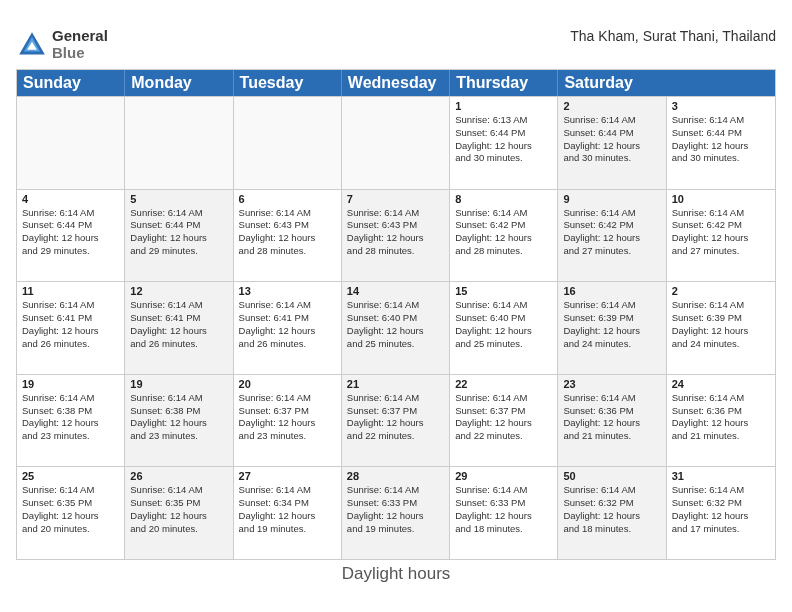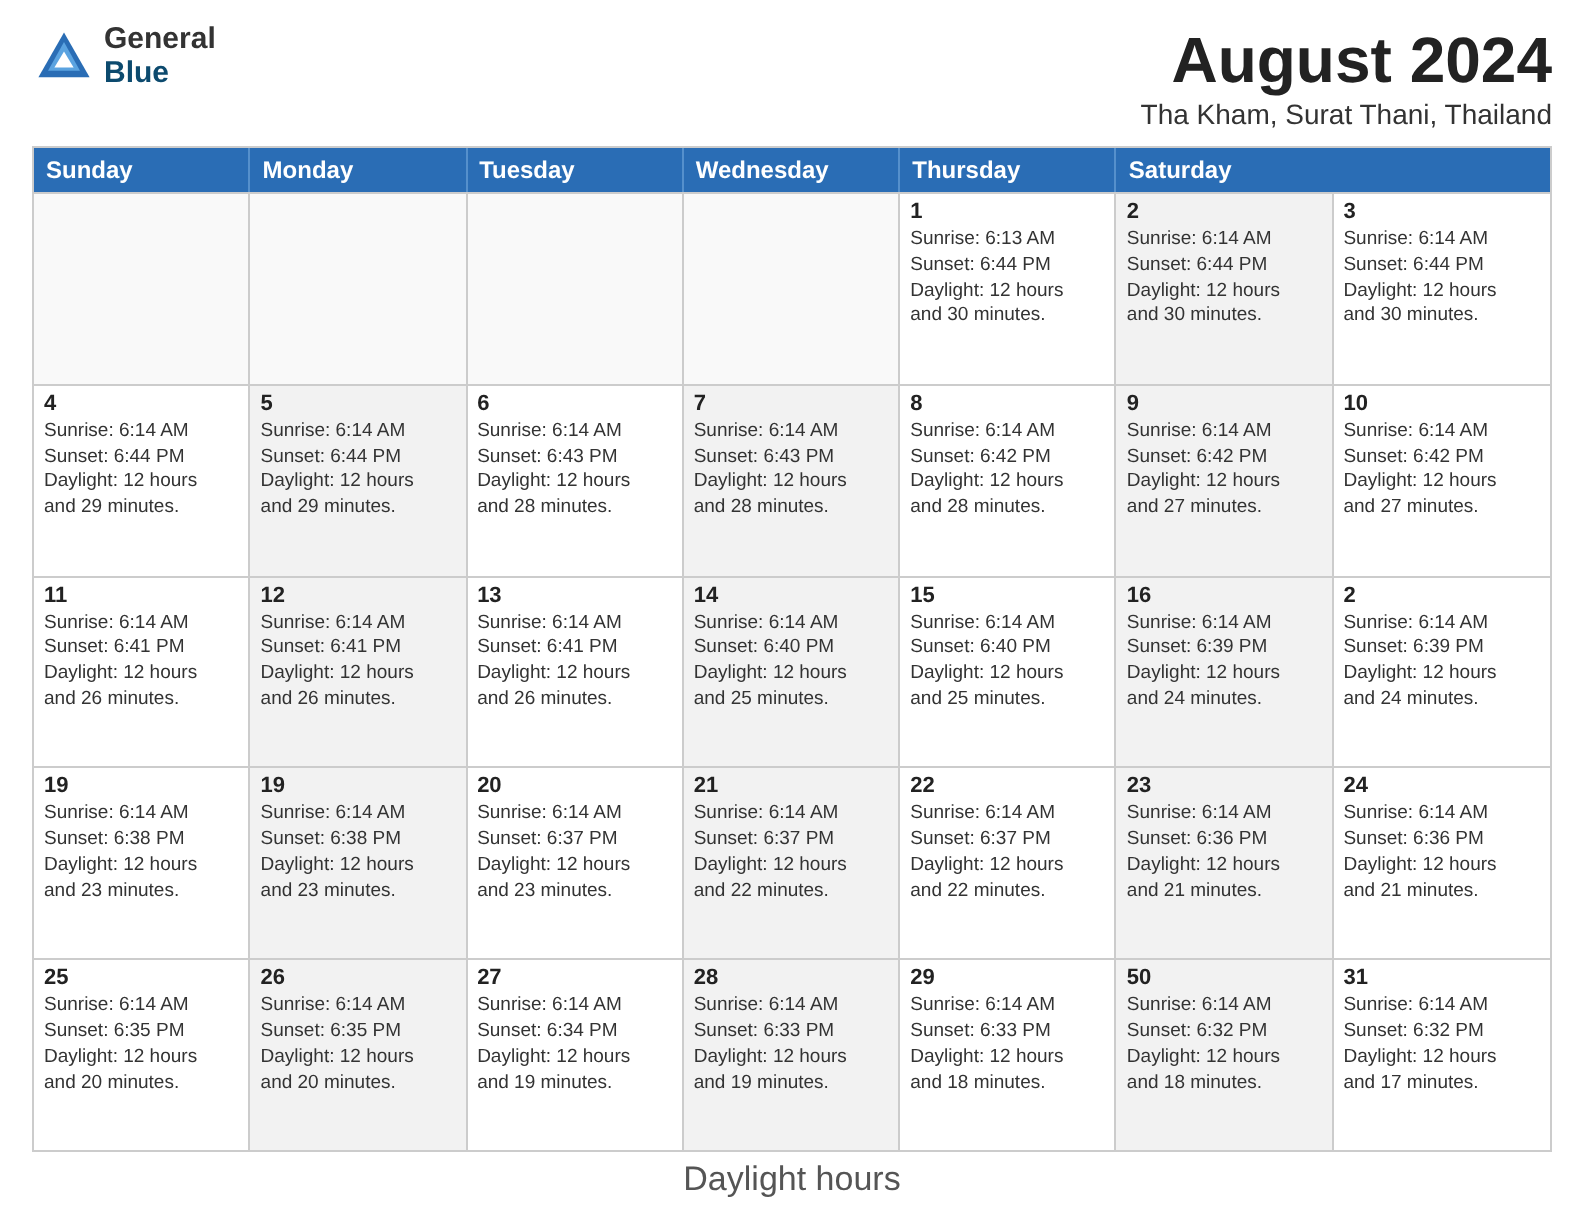--- a/index.html
+++ b/index.html
@@ -6,21 +6,21 @@
     body {
       font-family: Arial, sans-serif;
       background: #fff;
       width: 792px;
       height: 612px;
       overflow: hidden;
     }
     .page {
       width: 792px;
       height: 612px;
-      padding: 12px 16px;
+      padding: 28px 16px;
       display: flex;
       flex-direction: column;
     }
     .header {
       display: flex;
       justify-content: space-between;
       align-items: flex-start;
       margin-bottom: 8px;
     }
     .logo {
@@ -34,21 +34,21 @@
       line-height: 1.1;
     }
     .logo-general {
       font-size: 15px;
       font-weight: bold;
       color: #333;
     }
     .logo-blue {
       font-size: 15px;
       font-weight: bold;
-      color: #0c4a6e;
+      color: #737373;
     }
     .logo-icon {
       width: 32px;
       height: 32px;
     }
     .title-block {
       text-align: right;
     }
     .month-year {
       font-size: 32px;
@@ -65,21 +65,21 @@
       flex-direction: column;
       border: 1px solid #ccc;
     }
     .cal-header {
       display: grid;
       grid-template-columns: repeat(7, 1fr);
       background: #2a6db5;
     }
     .cal-header-cell {
       color: #fff;
-      font-size: 12px;
+      font-size: 16px;
       font-weight: bold;
       padding: 4px 6px;
       text-align: left;
       border-right: 1px solid #5590cc;
     }
     .cal-header-cell:last-child { border-right: none; }
     .cal-body {
       flex: 1;
       display: grid;
       grid-template-rows: repeat(5, 1fr);
@@ -128,21 +128,20 @@
         <polygon points="20,4 36,32 4,32" fill="#2a6db5"></polygon>
         <polygon points="20,10 30,28 10,28" fill="#5ba3e0"></polygon>
         <polygon points="20,16 26,26 14,26" fill="#ffffff"></polygon>
       </svg>
       <div class="logo-text">
         <span class="logo-general">General</span>
         <span class="logo-blue">Blue</span>
       </div>
     </div>
     <div class="title-block">
-      <div class="month-year">August 2024</div>
       <div class="location">Tha Kham, Surat Thani, Thailand</div>
     </div>
   </div>
 
   <div class="calendar">
     <div class="cal-header">
     <div class="cal-header-cell">Sunday</div>
         <div class="cal-header-cell">Monday</div>
         <div class="cal-header-cell">Tuesday</div>
         <div class="cal-header-cell">Wednesday</div>

